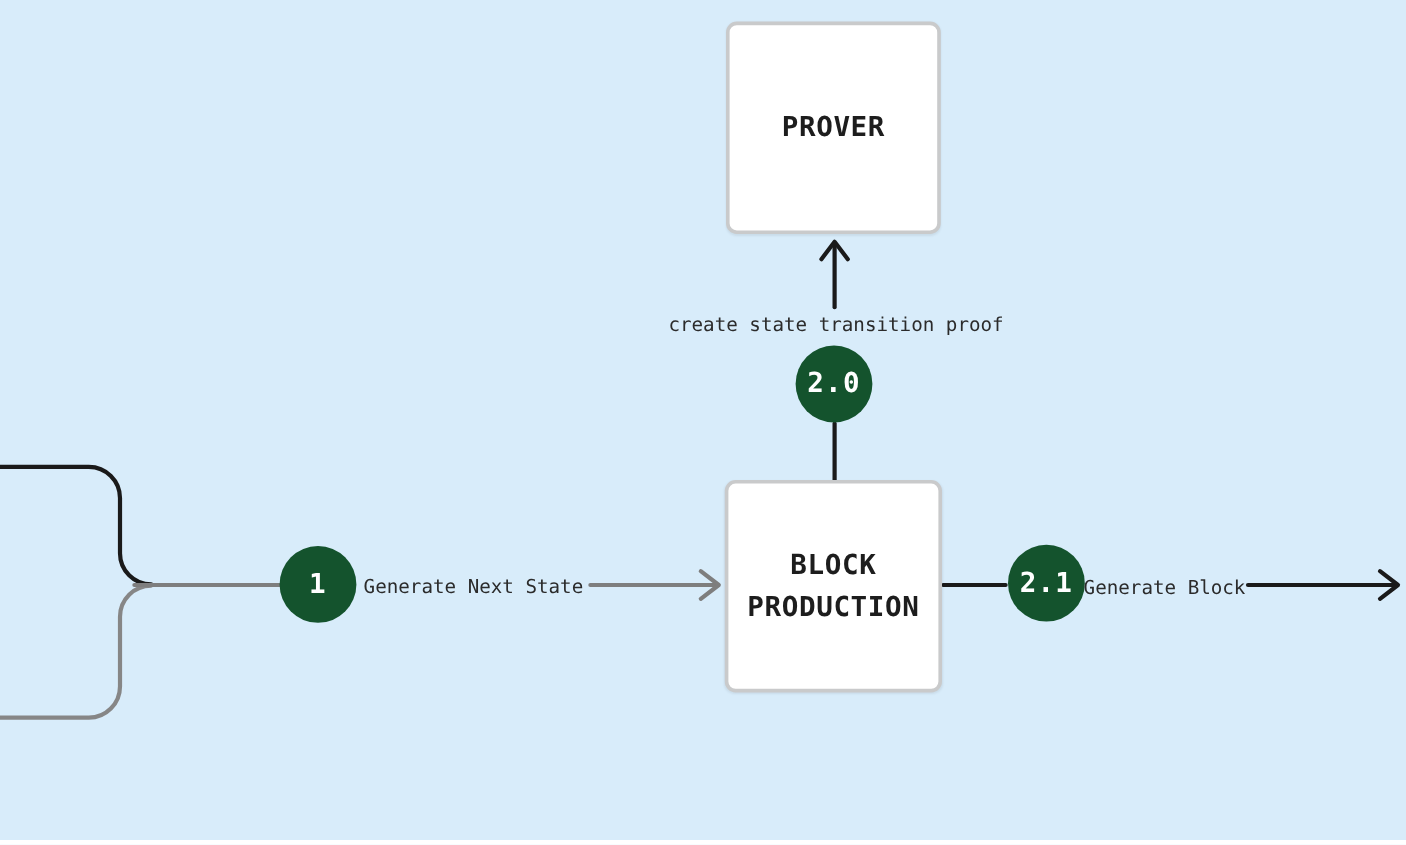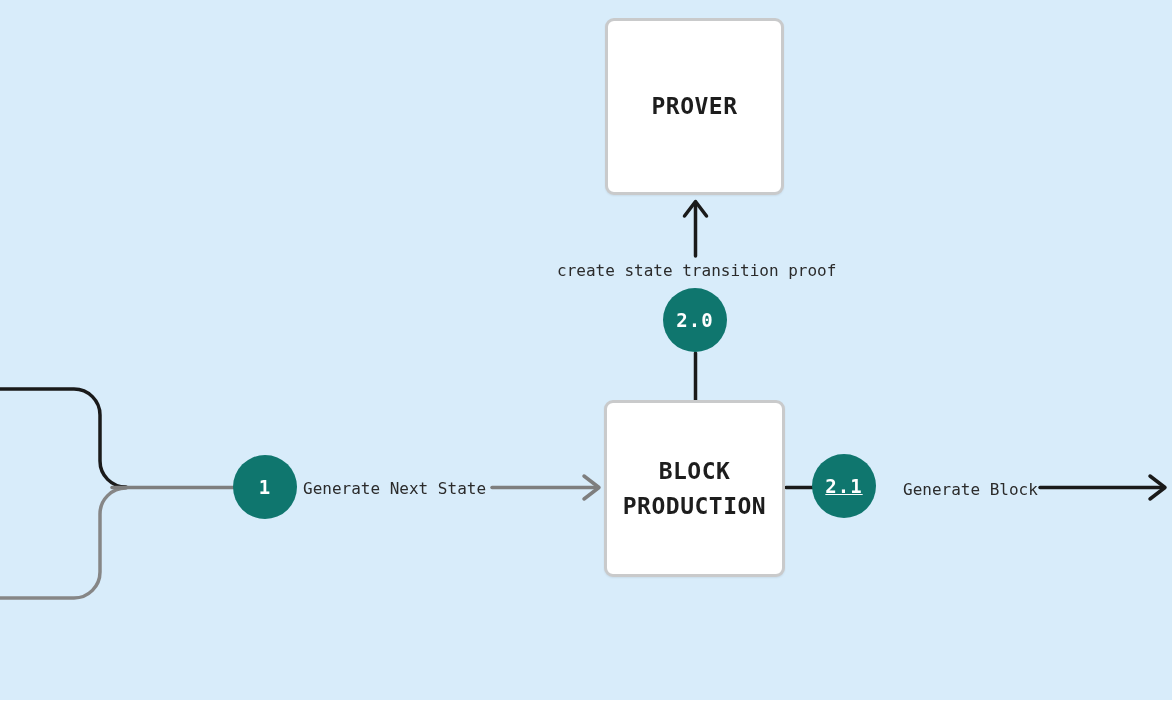--- a/index.html
+++ b/index.html
@@ -57,32 +57,32 @@
     height: 177px;
   }
   .node-block-production .node-label {
     width: 160px;
   }
   .badge {
     position: absolute;
     width: 64px;
     height: 64px;
     border-radius: 50%;
-    background: #0f766e;
+    background: #14532d;
     color: #ffffff;
     display: flex;
     align-items: center;
     justify-content: center;
     font-weight: bold;
-    font-size: 19px;
+    font-size: 23px;
     letter-spacing: 1px;
   }
   .badge-1   { left: 233px; top: 455px; }
   .badge-20  { left: 663px; top: 288px; }
-  .badge-21  { left: 812px; top: 454px; text-decoration: underline; }
+  .badge-21  { left: 840px; top: 454px; }
   .edge-label {
     position: absolute;
     font-size: 16px;
     color: #2b2b2b;
     white-space: nowrap;
   }
   .label-generate { left: 303px; top: 479px; }
   .label-create   { left: 557px; top: 261px; }
   .label-produce  { left: 903px; top: 480px; }
   .bottom-strip {

